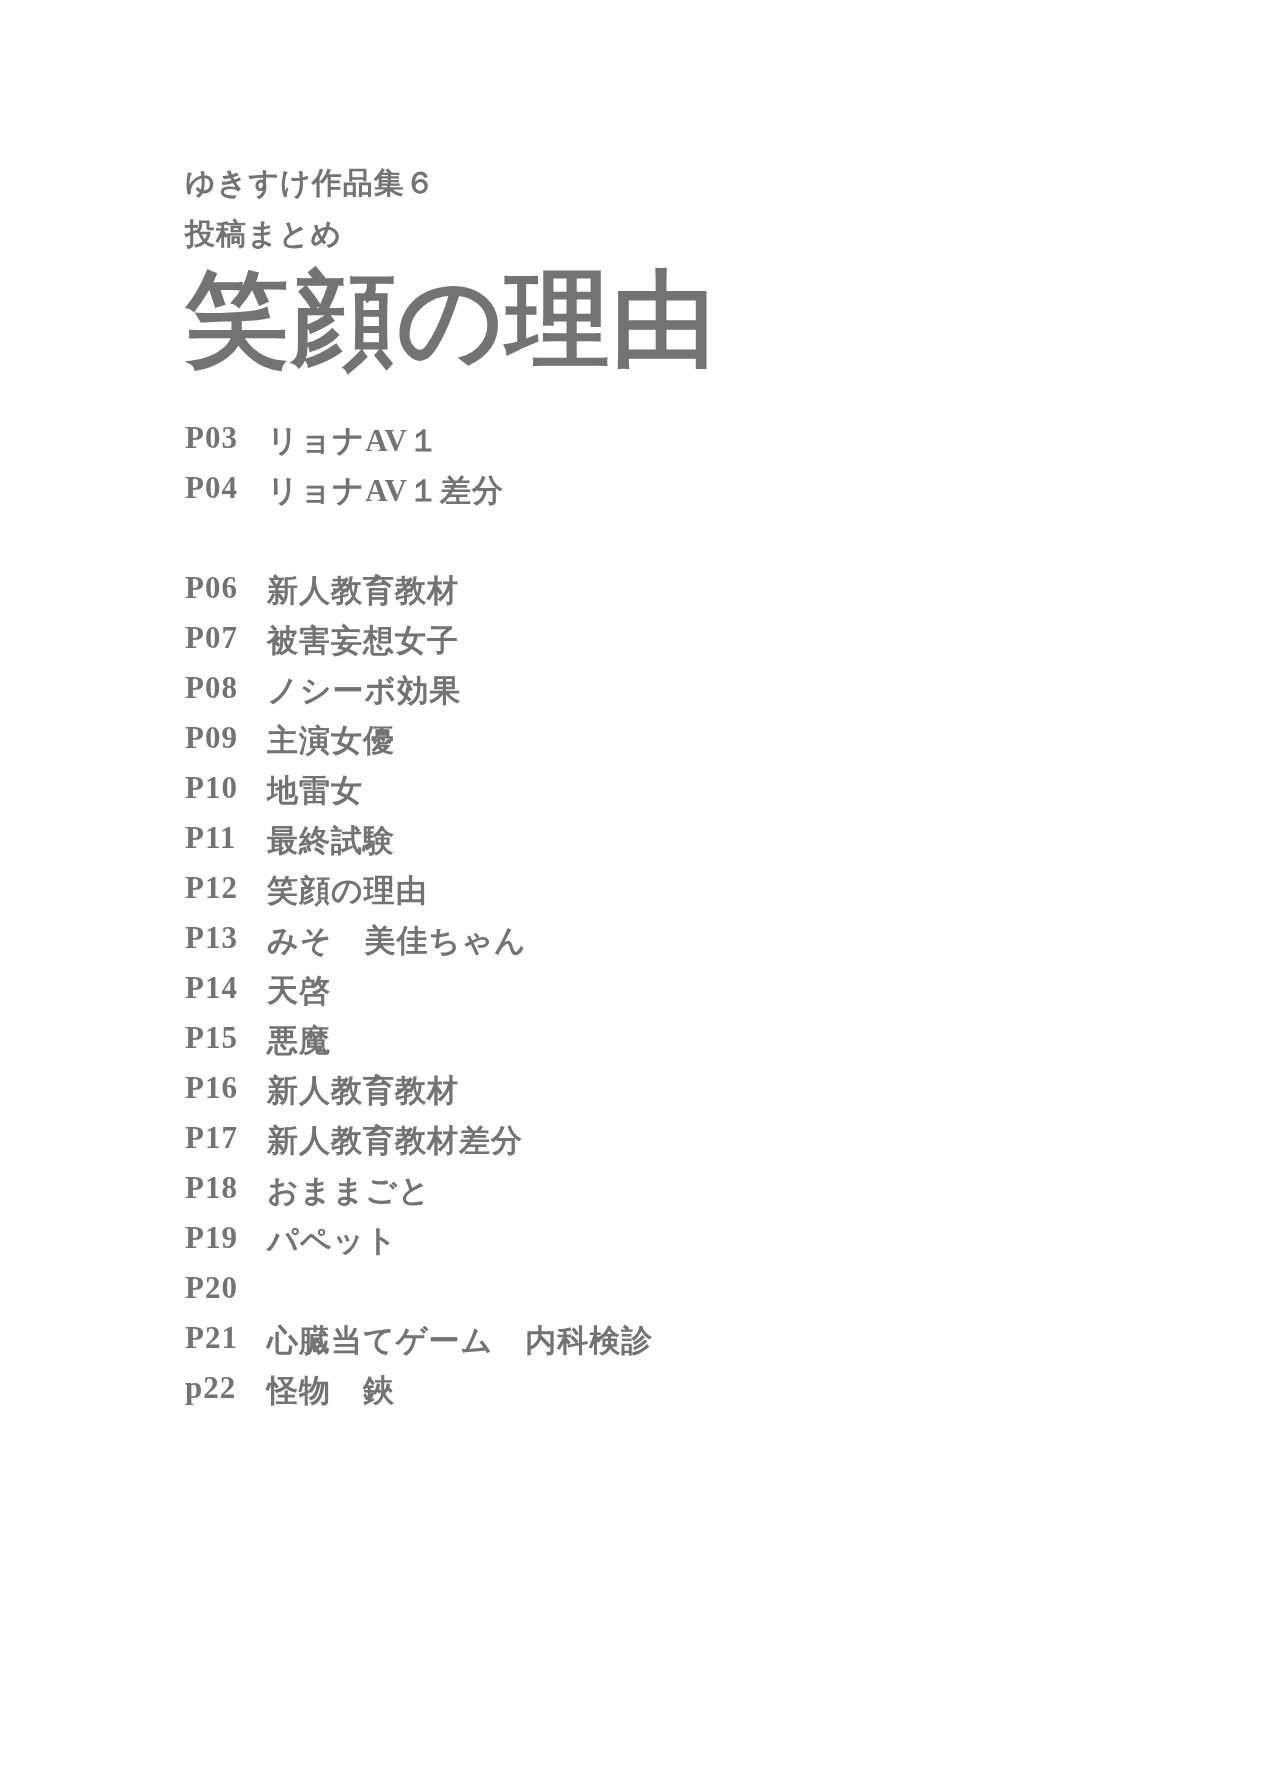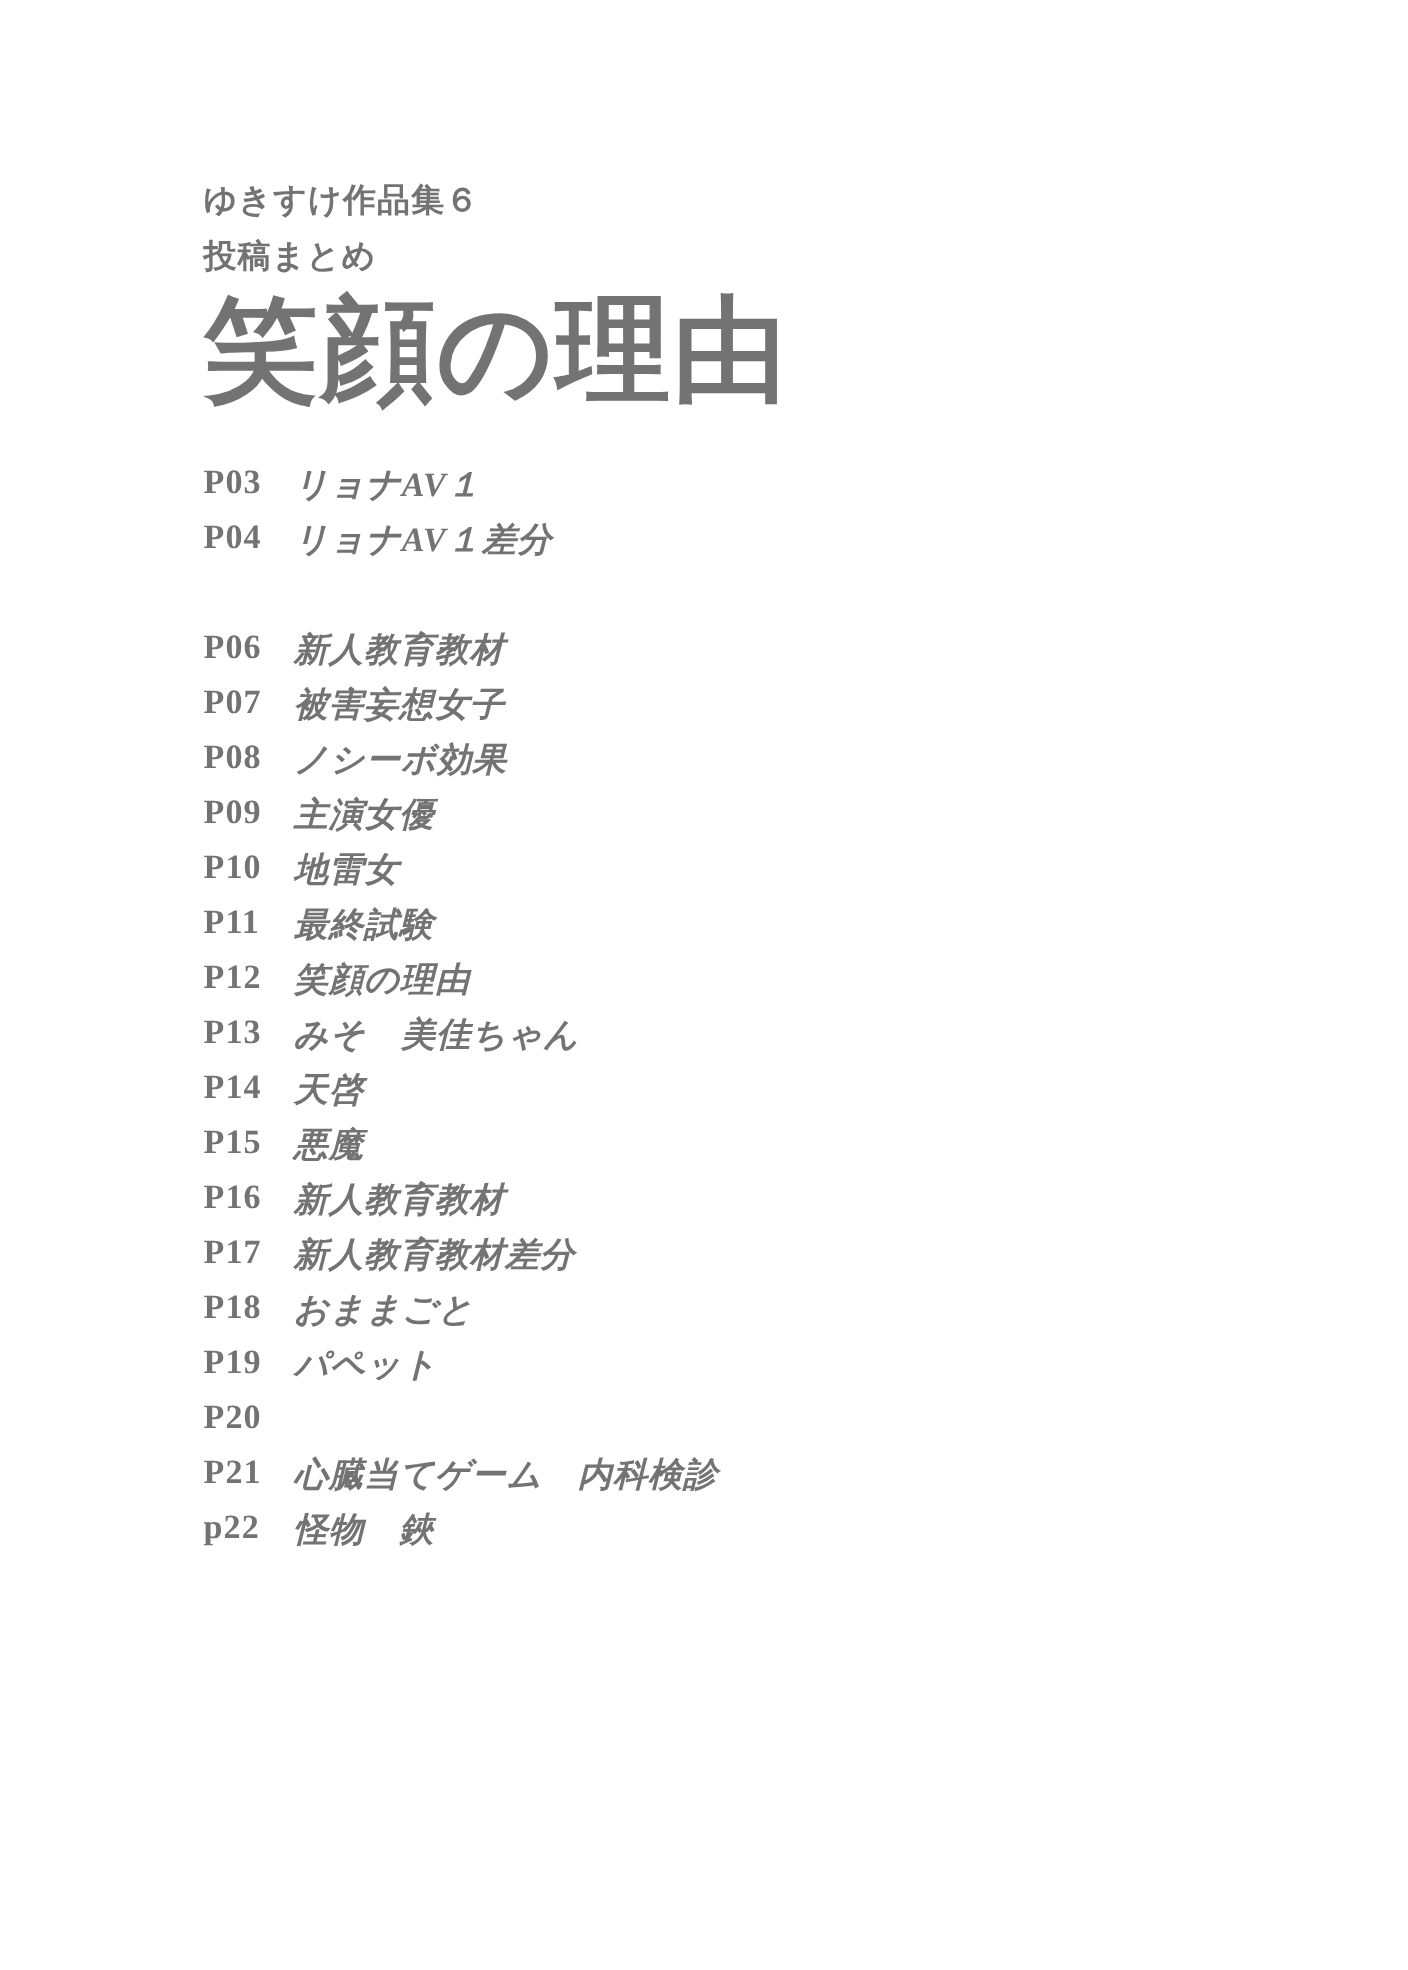--- a/index.html
+++ b/index.html
@@ -54,21 +54,20 @@
     font-size: 31px;
     white-space: nowrap;
   }
   .toc-page {
     flex: 0 0 82px;
     width: 82px;
     letter-spacing: 1px;
   }
   .toc-title {
     letter-spacing: 1px;
-    font-style: italic;
   }
 </style>
 </head>
 <body>
 
 <div class="page">
   <div class="content">
 
     <div class="series-line">ゆきすけ作品集６</div>
     <div class="subtitle-line">投稿まとめ</div>

